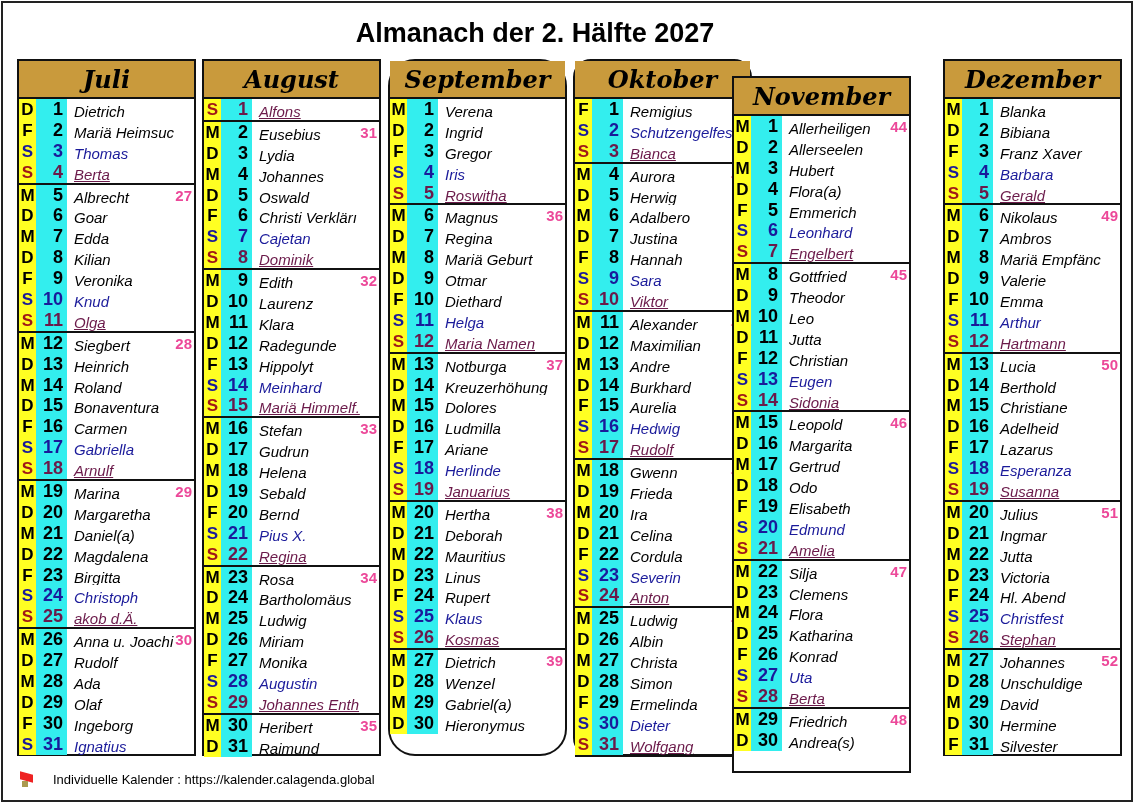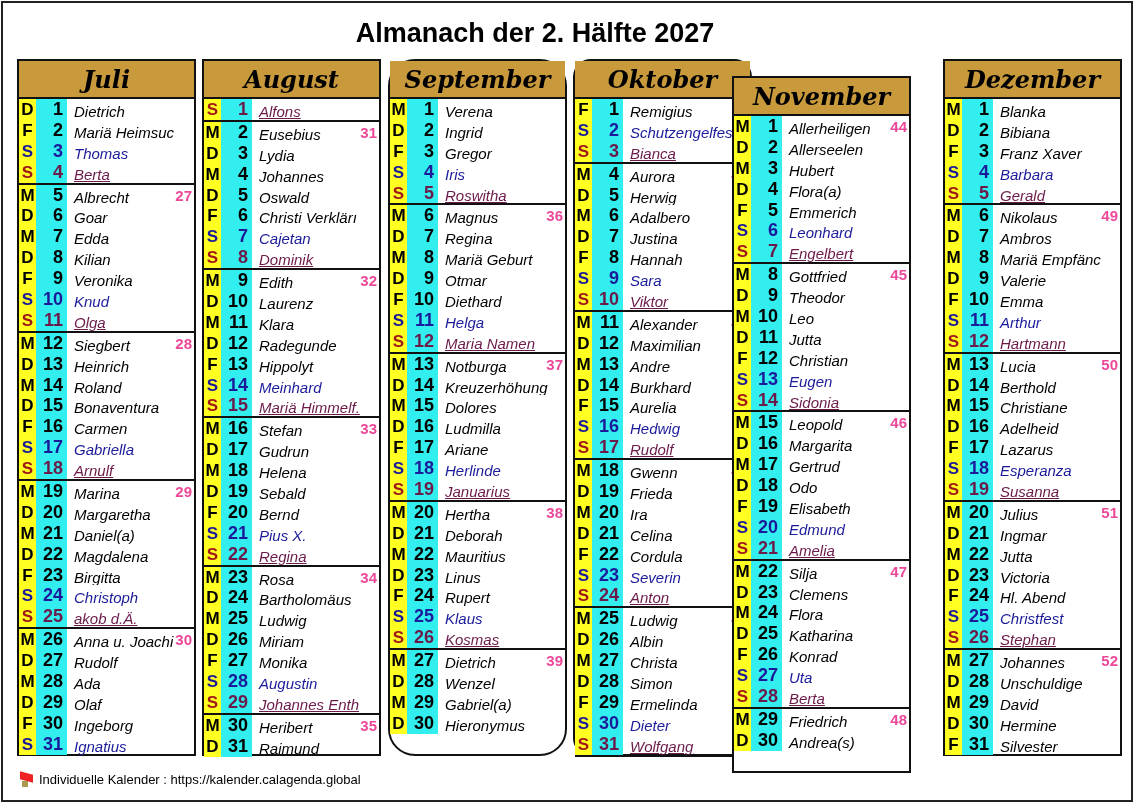--- a/index.html
+++ b/index.html
@@ -12,21 +12,21 @@
   .row{position:relative;height:20.9px;display:flex;align-items:stretch;}
   .wd{width:17px;background:#ffff22;font-weight:bold;font-size:17px;line-height:21px;text-align:center;color:#000;}
   .dn{width:31px;background:#33eeee;font-weight:bold;font-size:18px;line-height:21px;text-align:right;padding-right:4px;box-sizing:border-box;color:#000;}
   .nm{flex:1;font-style:italic;font-size:15px;line-height:25px;padding-left:7px;white-space:nowrap;overflow:hidden;color:#000;}
   .row.sat .wd,.row.sat .dn,.row.sat .nm{color:#1a1a9a;}
   .row.sun .wd{color:#a01818;}
   .row.sun .dn,.row.sun .nm{color:#6b1a4a;}
   .row.sun .nm{text-decoration:underline;}
   .row.wkend{border-bottom:2px solid #111;}
   .kw{position:absolute;right:2px;top:2px;font-weight:bold;font-size:15px;color:#ec4899;}
-  .footer{position:absolute;left:20px;top:772px;font-size:13px;color:#000;display:flex;align-items:center;gap:6px;}
+  .footer{position:absolute;left:20px;top:772px;font-size:13px;color:#000;display:flex;align-items:center;gap:20px;}
   .flag{width:13px;height:14px;position:relative;}
   .flag:before{content:"";position:absolute;left:0;top:0;width:13px;height:8px;background:#e22;transform:skewY(15deg);}
   .flag:after{content:"";position:absolute;left:2px;top:8px;width:6px;height:6px;background:#aa9a50;}
 </style>
 </head>
 <body>
 
 <div class="frame"></div>
 <div class="title">Almanach der 2. Hälfte 2027</div>
 <div id="months">

